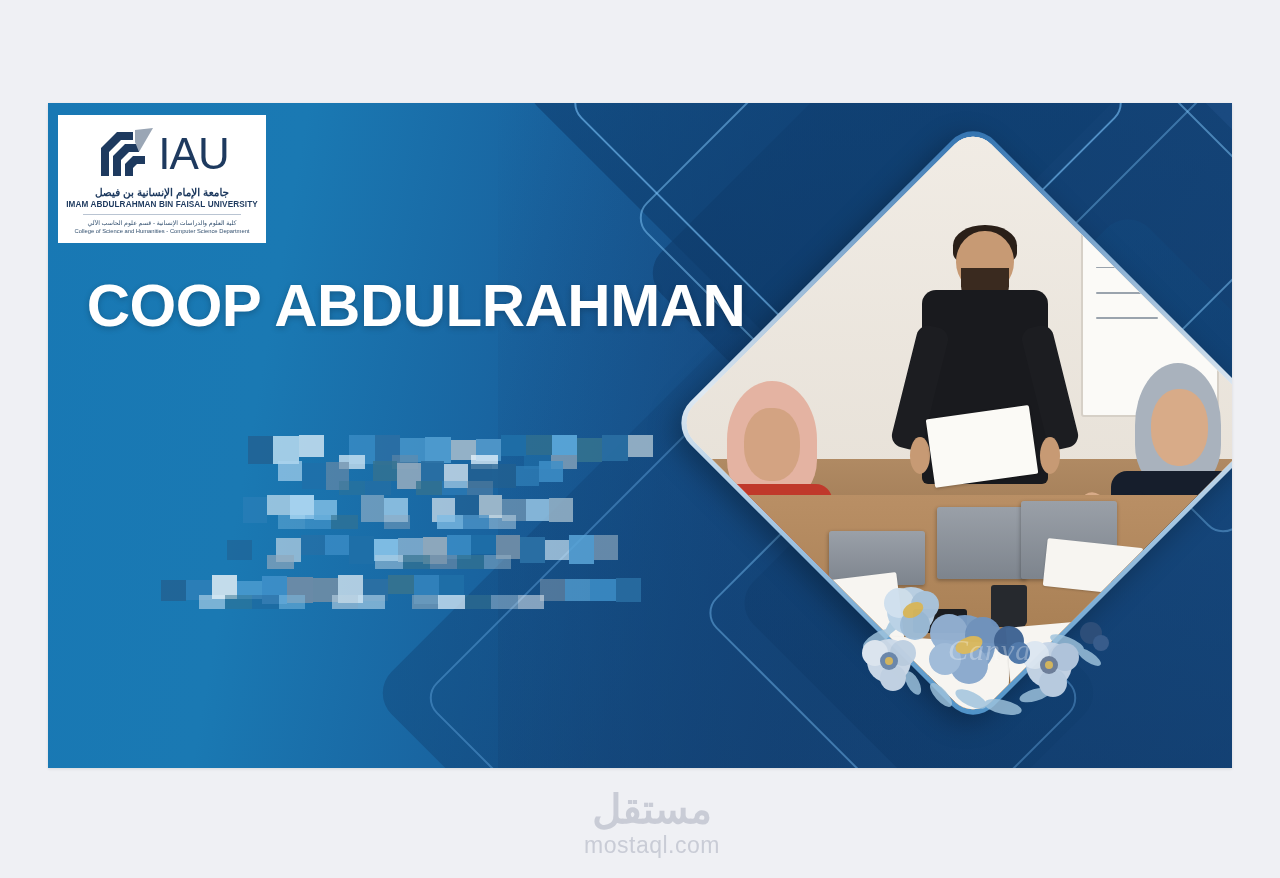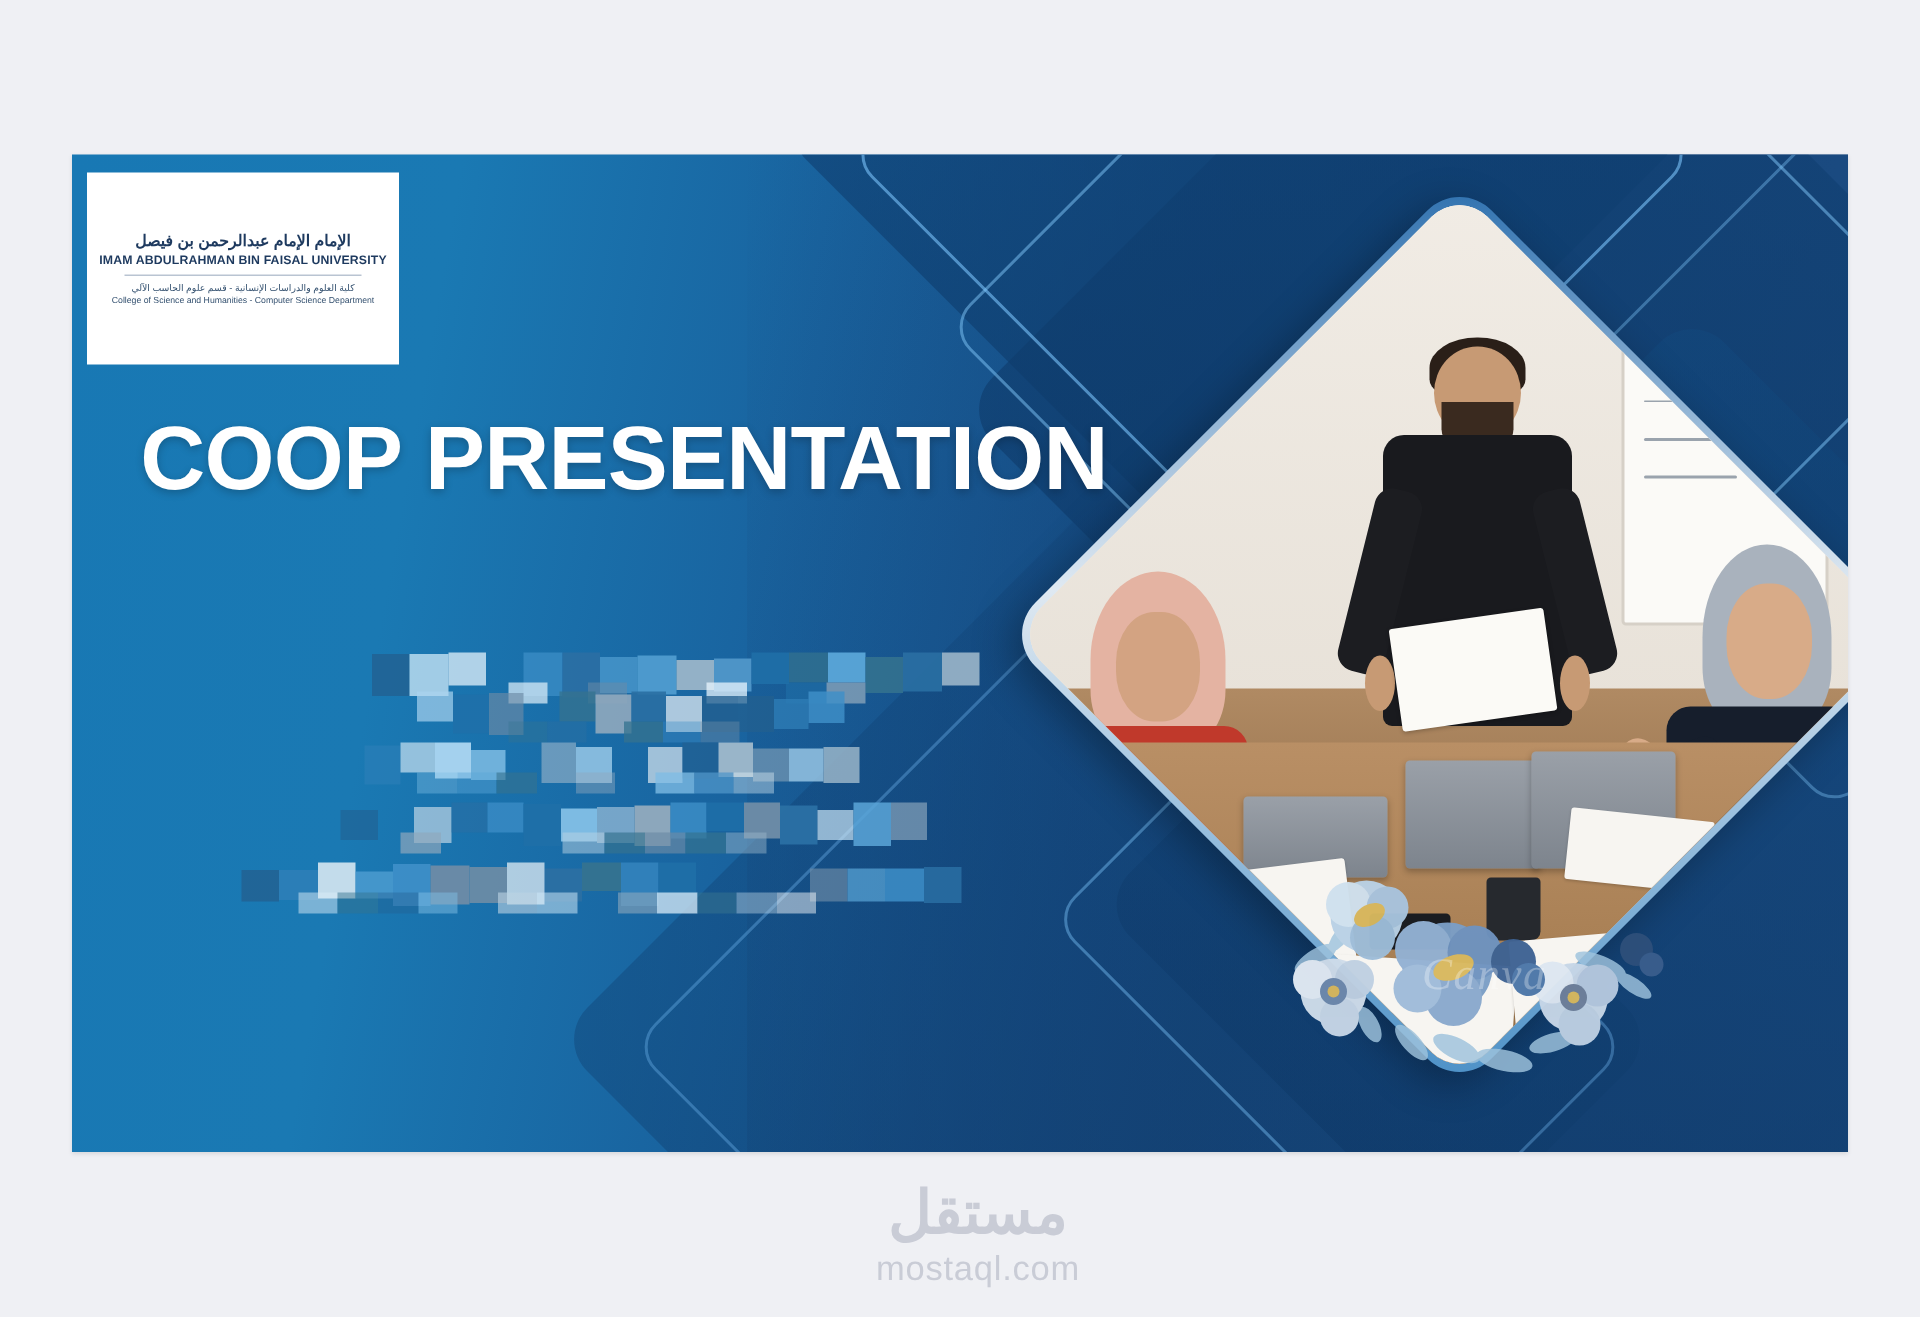--- a/index.html
+++ b/index.html
@@ -383,29 +383,40 @@
       <div class="band band-c"></div>
       <div class="band band-d"></div>
       <div class="outline ol-1"></div>
       <div class="outline ol-2"></div>
       <div class="outline ol-3"></div>
       <div class="outline ol-4"></div>
       <div class="outline ol-5"></div>
     </div>
 
     <div class="logo-box">
-      <div class="logo-ar">الإمام الإمام عبدالرحمن بن فيصل</div>
+      <div class="logo-mark-row">
+        <svg class="logo-glyph" viewBox="0 0 66 56">
+          <g fill="#1e3a5f">
+            <path d="M6 50 L6 22 L22 6 L38 6 L38 14 L26 14 L14 26 L14 50 Z"></path>
+            <path d="M18 50 L18 30 L30 18 L44 18 L44 26 L34 26 L26 34 L26 50 Z"></path>
+            <path d="M30 50 L30 38 L38 30 L50 30 L50 38 L42 38 L38 42 L38 50 Z"></path>
+          </g>
+          <path d="M40 4 L58 2 L44 26 L40 16 Z" fill="#9aa6b5"></path>
+        </svg>
+        <span class="logo-iau">IAU</span>
+      </div>
+      <div class="logo-ar">جامعة الإمام الإنسانية بن فيصل</div>
       <div class="logo-en">IMAM ABDULRAHMAN BIN FAISAL UNIVERSITY</div>
       <div class="logo-rule"></div>
       <div class="logo-ar-small">كلية العلوم والدراسات الإنسانية - قسم علوم الحاسب الآلي</div>
       <div class="logo-en-small">College of Science and Humanities - Computer Science Department</div>
     </div>
 
     <div class="title-wrap">
-      <div class="title-line">COOP PRESENTATION</div>
+      <div class="title-line">COOP ABDULRAHMAN</div>
     </div>
 
     <div class="redacted" id="redacted">
         <div class="redline" style="left: 95px; top: 0px; width: 405px;">
           <span style="width: 25.3125px; background: rgb(35, 95, 143); opacity: 0.75; height: 96%; align-self: center;"></span>
           <span style="width: 25.3125px; background: rgb(207, 233, 248); opacity: 0.75; height: 95%; align-self: center;"></span>
           <span style="width: 25.3125px; background: rgb(217, 236, 248); opacity: 0.79; height: 74%; align-self: flex-start;"></span>
           <span style="width: 25.3125px; background: transparent; height: 67%; align-self: flex-start;"></span>
           <span style="width: 25.3125px; background: rgb(62, 143, 200); opacity: 0.71; height: 95%; align-self: flex-start;"></span>
           <span style="width: 25.3125px; background: rgb(42, 111, 163); opacity: 0.95; height: 98%; align-self: center;"></span>

